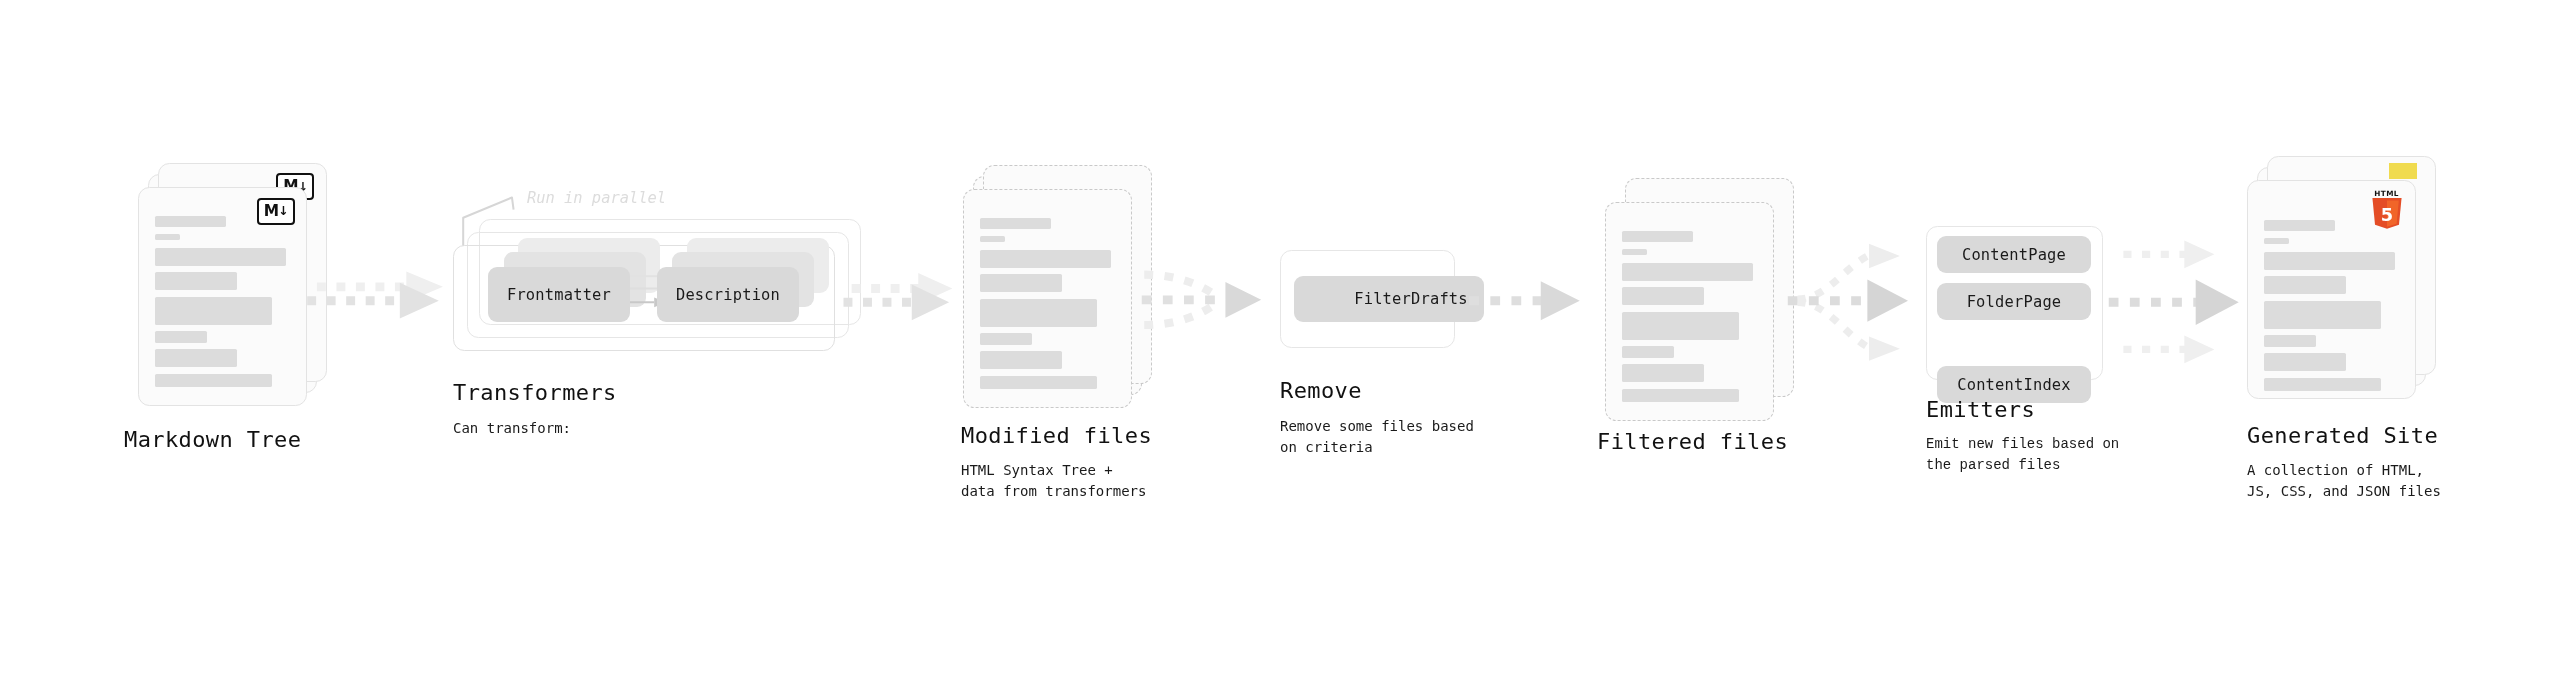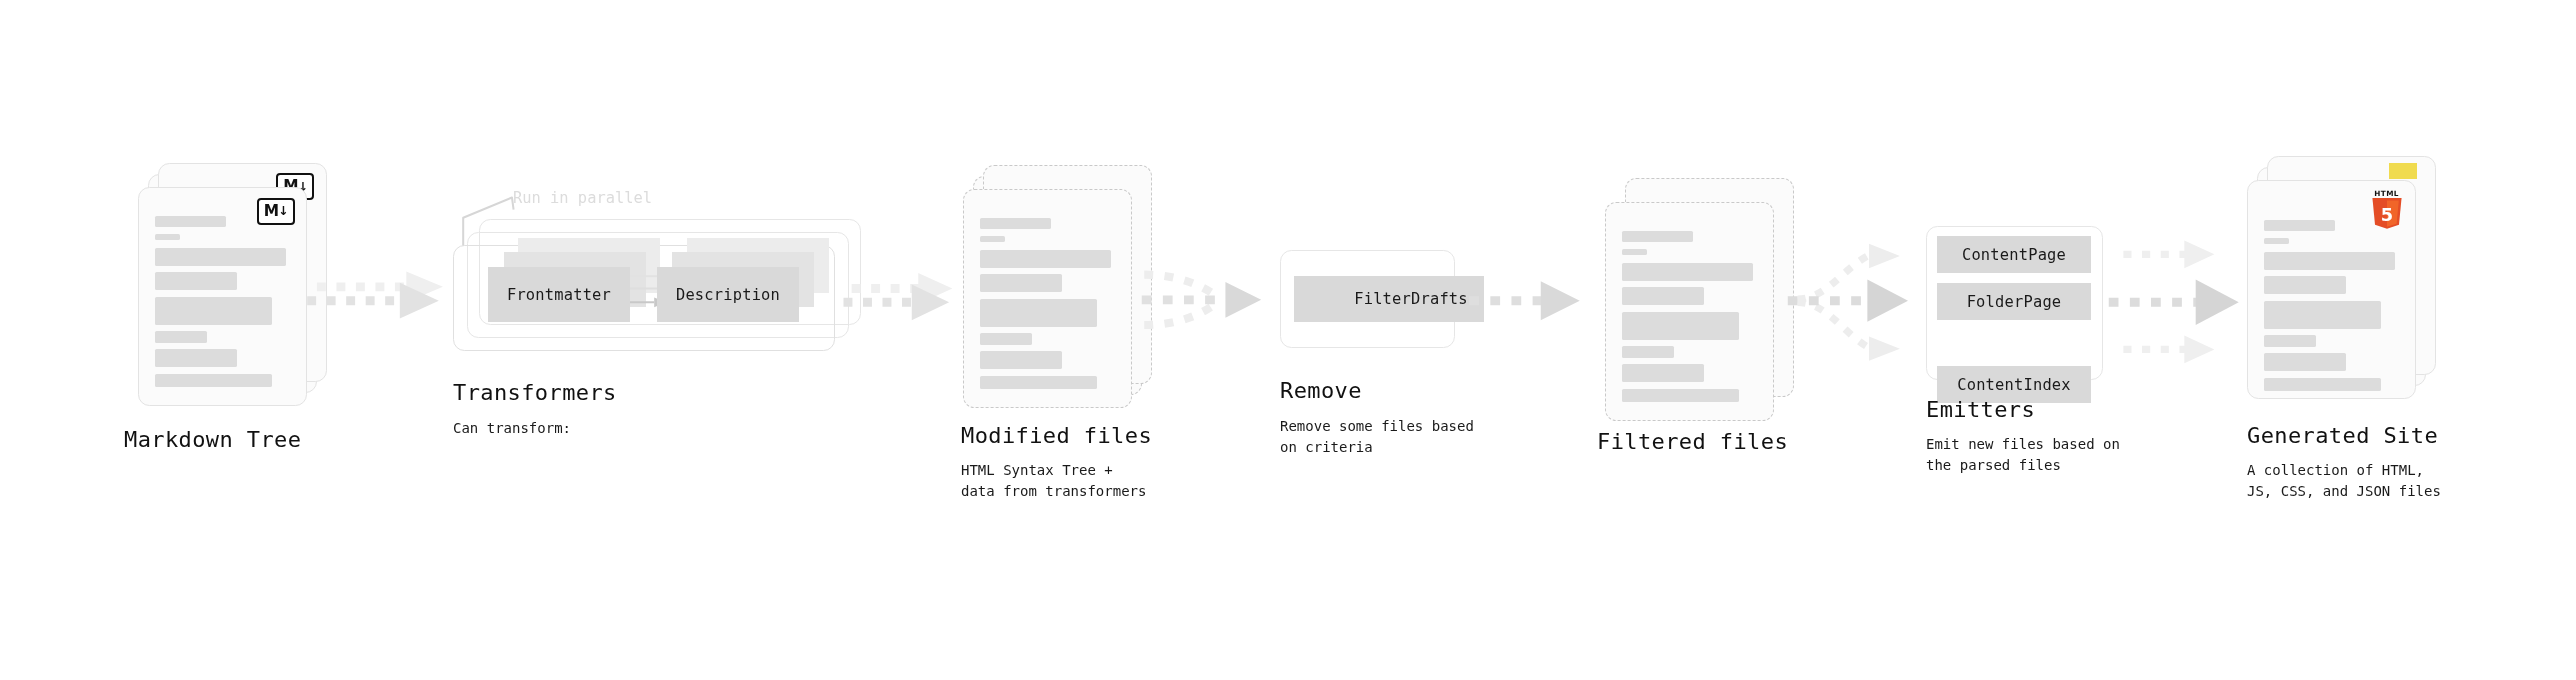--- a/index.html
+++ b/index.html
@@ -69,21 +69,21 @@
   .gbox {
     position: absolute;
     border: 1.6px solid #e6e6e6;
     border-radius: 11.4px;
     background: rgba(255,255,255,0.0);
     box-sizing: border-box;
   }
   .pill {
     position: absolute;
     background: #d9d9d9;
-    border-radius: 0;
+    border-radius: 9px;
     display: flex; align-items: center; justify-content: center;
     font-size: 15.4px; color: #1a1a1a; white-space: nowrap;
     letter-spacing: 0.2px;
   }
 
   
   .title {
     position: absolute;
     font-size: 22px;
     color: #111;
@@ -169,21 +169,21 @@
     <g stroke="#c8c8c8" stroke-width="2.5" fill="none">
       <line x1="752" y1="372" x2="805" y2="372"></line>
     </g>
     <polygon points="805,366 820,372 805,378" fill="#c8c8c8"></polygon>
 
     <g stroke="#d6d6d6" stroke-width="2.5" fill="none" stroke-linejoin="round">
       <path d="M 570 302 L 570 268 L 630 243 L 632 258"></path>
     </g>
   </svg>
 
-  <div class="ghost-label" style="left:513px; top:189px;">Run in parallel</div>
+  <div class="ghost-label" style="left:527px; top:189px;font-style:italic;">Run in parallel</div>
 
   <div class="pill" style="left:657px; top:267px; width:142px; height:55px;">
     <span>Description</span>
   </div>
   <div class="pill" style="left:488px; top:267px; width:142px; height:55px;">
     <span>Frontmatter</span>
   </div>
 
   <div class="title" style="left:453px; top:380px;">Transformers</div>
   <div class="sub" style="left:453px; top:418px;">Can transform:</div>
@@ -237,21 +237,21 @@
   <div class="pill" style="left:1937px; top:236px; width:154px; height:37px;">
     <span>ContentPage</span>
   </div>
   <div class="pill" style="left:1937px; top:283px; width:154px; height:37px;">
     <span>FolderPage</span>
   </div>
   <div class="pill" style="left:1937px; top:330px; width:154px; height:37px;margin-top:36px;">
     <span>ContentIndex</span>
   </div>
   <div class="title" style="left:1926px; top:397px;">Emitters</div>
-  <div class="sub" style="left:1926px; top:434px;">Emit new files based on
+  <div class="sub" style="left:1926px; top:434px;font-family:Liberation Mono, monospace;">Emit new files based on
 the parsed files</div>
 
   <div class="filestack" style="left:2247px; top:180px;">
     <div class="fcard l2">
       <div class="badge" style="top:4.9px; right:18px;">
         <div class="css-badge">
             <div class="t">CSS</div>
             <div class="bar"></div>
           </div>
       </div>

